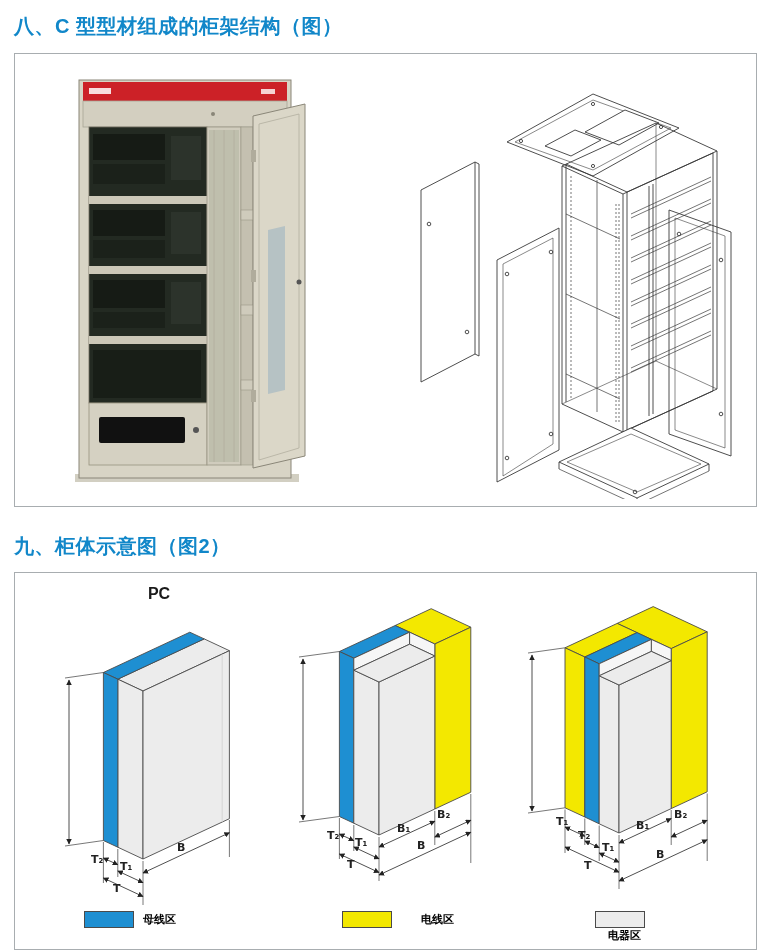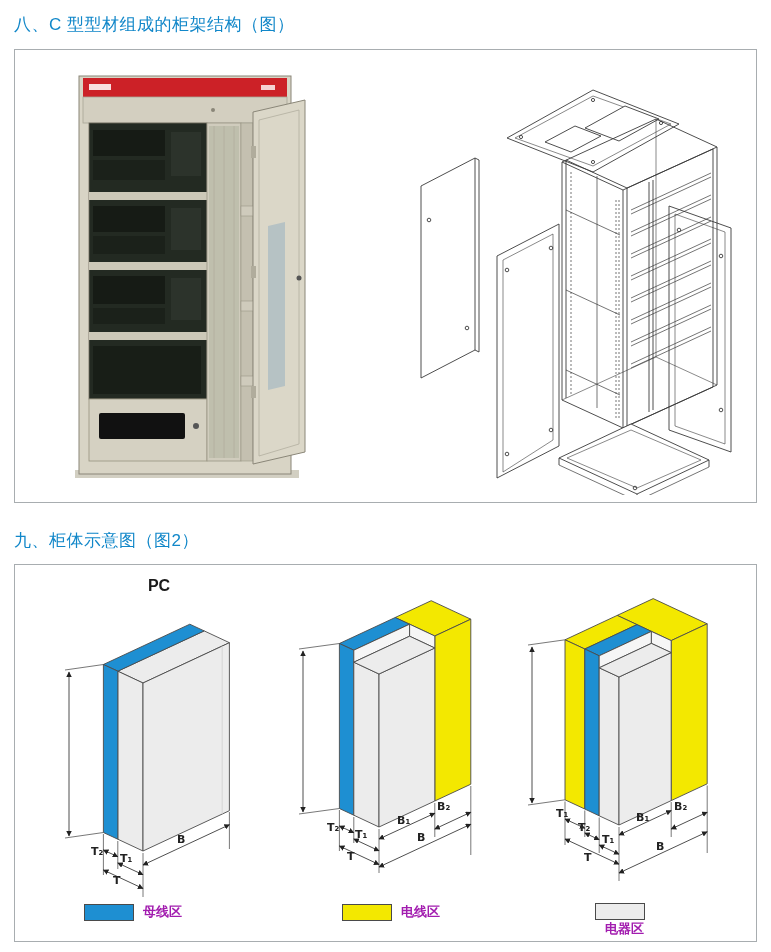--- a/index.html
+++ b/index.html
@@ -1,31 +1,31 @@
 <!DOCTYPE html>
 <html><head>
 <meta charset="utf-8">
 <style>
   * { margin:0; padding:0; box-sizing:border-box; }
   body { width:771px; height:952px; background:#ffffff; font-family:"Liberation Sans","DejaVu Sans",sans-serif; position:relative; }
-  .heading { color:#1187c9; font-size:17px; font-weight:normal; padding-left:14px; letter-spacing:0.5px; }
+  .heading { color:#1187c9; font-size:20px; font-weight:bold; padding-left:14px; letter-spacing:0.5px; }
   .heading-1 { padding-top:13px; margin-bottom:13px; }
   .heading-2 { margin-top:26px; margin-bottom:12px; }
   .panel { position:relative; margin:0 14px; background:#ffffff; border:1px solid #a8adb0; }
   .panel-1 { height:454px; }
   .panel-2 { height:378px; }
   .cabinet-photo { position:absolute; left:48px; top:16px; }
   .exploded-svg { position:absolute; left:396px; top:10px; }
   .diagram-row { display:flex; justify-content:space-between; padding:12px 10px 0 28px; }
   .diagram-col { width:232px; }
   .diagram-title { text-align:center; font-size:16px; font-weight:bold; color:#1a1a1a; height:20px; margin-bottom:2px; }
   .legend-row { position:absolute; left:0; top:338px; width:100%; height:30px; }
   .legend-item { position:absolute; display:flex; align-items:center; }
   .legend-swatch { width:50px; height:17px; border:1px solid #4a4a4a; }
-  .legend-label { margin-left:9px; font-size:13px; font-weight:bold; color:#a21caf; }
+  .legend-label { margin-left:9px; font-size:11px; font-weight:bold; color:#000000; }
   .dim-label { font-size:11px; font-weight:bold; fill:#222; font-family:"DejaVu Sans","Liberation Sans",sans-serif; }
   svg { display:block; }
 </style>
 </head>
 <body>
 
 <div class="heading heading-1">八、C 型型材组成的柜架结构（图）</div>
 
 <div class="panel panel-1">
 
@@ -322,21 +322,21 @@
         <text class="dim-label" x="142" y="273">B</text>
       </svg>
     </div>
   </div>
 
   <div class="legend-row">
     <div class="legend-item" style="left:69px;">
       <span class="legend-swatch" style="background: rgb(30, 143, 210);"></span>
       <span class="legend-label">母线区</span>
     </div>
-    <div class="legend-item" style="left:327px;">
+    <div class="legend-item" style="left:327px;gap:20px;">
       <span class="legend-swatch" style="background: rgb(243, 232, 0);"></span>
       <span class="legend-label">电线区</span>
     </div>
     <div class="legend-item" style="left:580px;flex-direction:column;">
       <span class="legend-swatch" style="background: rgb(236, 236, 236);"></span>
       <span class="legend-label">电器区</span>
     </div>
   </div>
 </div>
 

